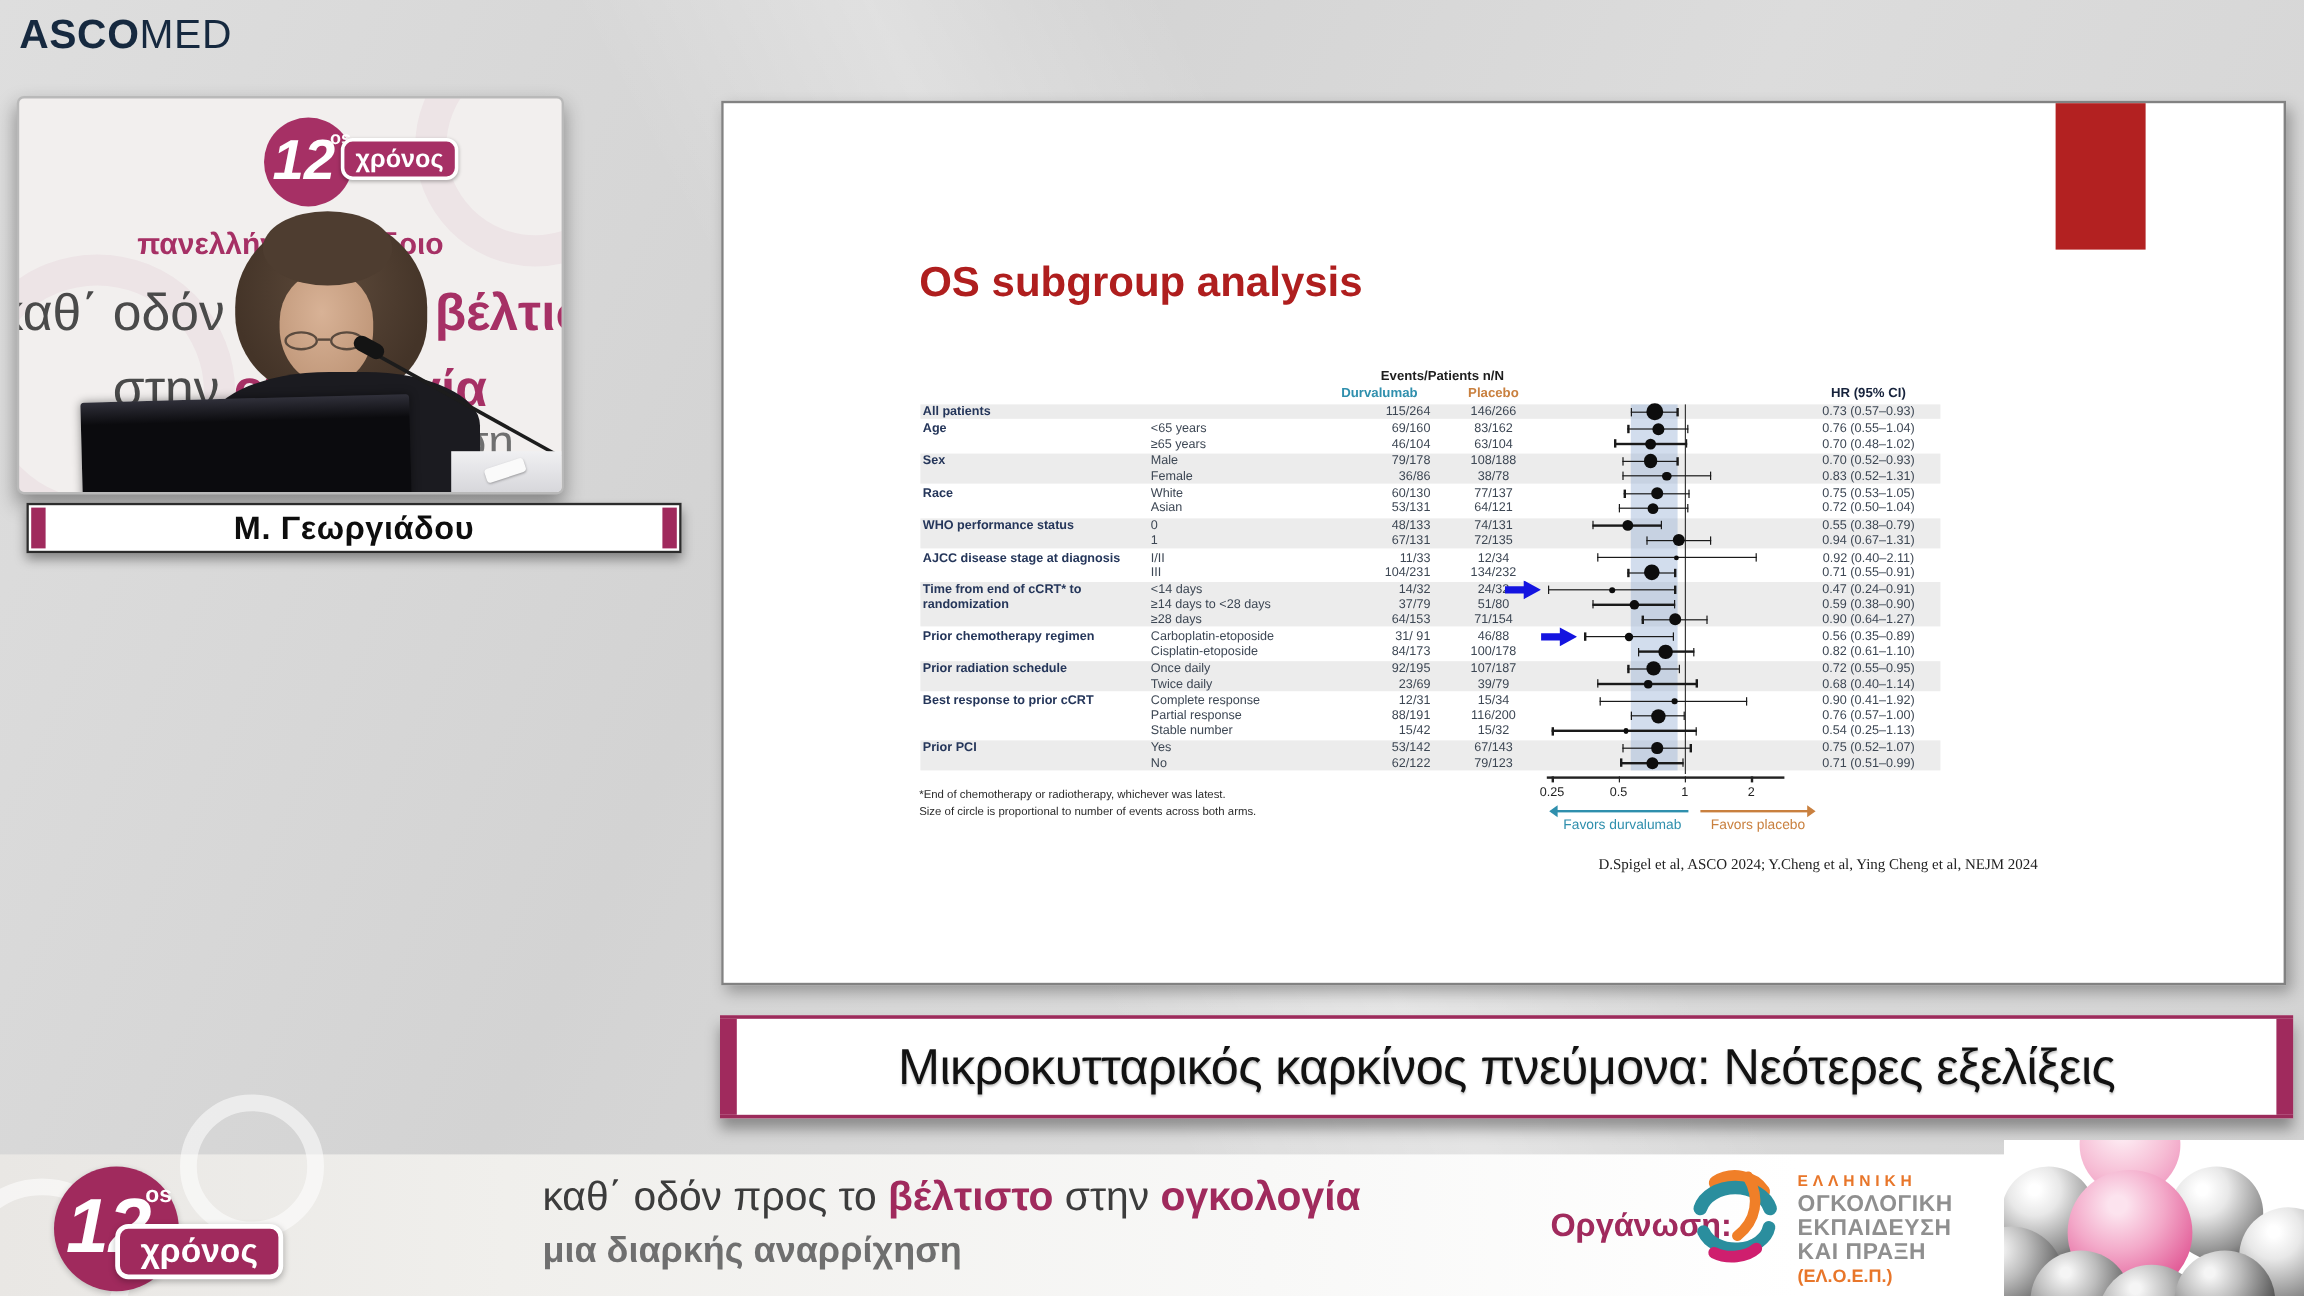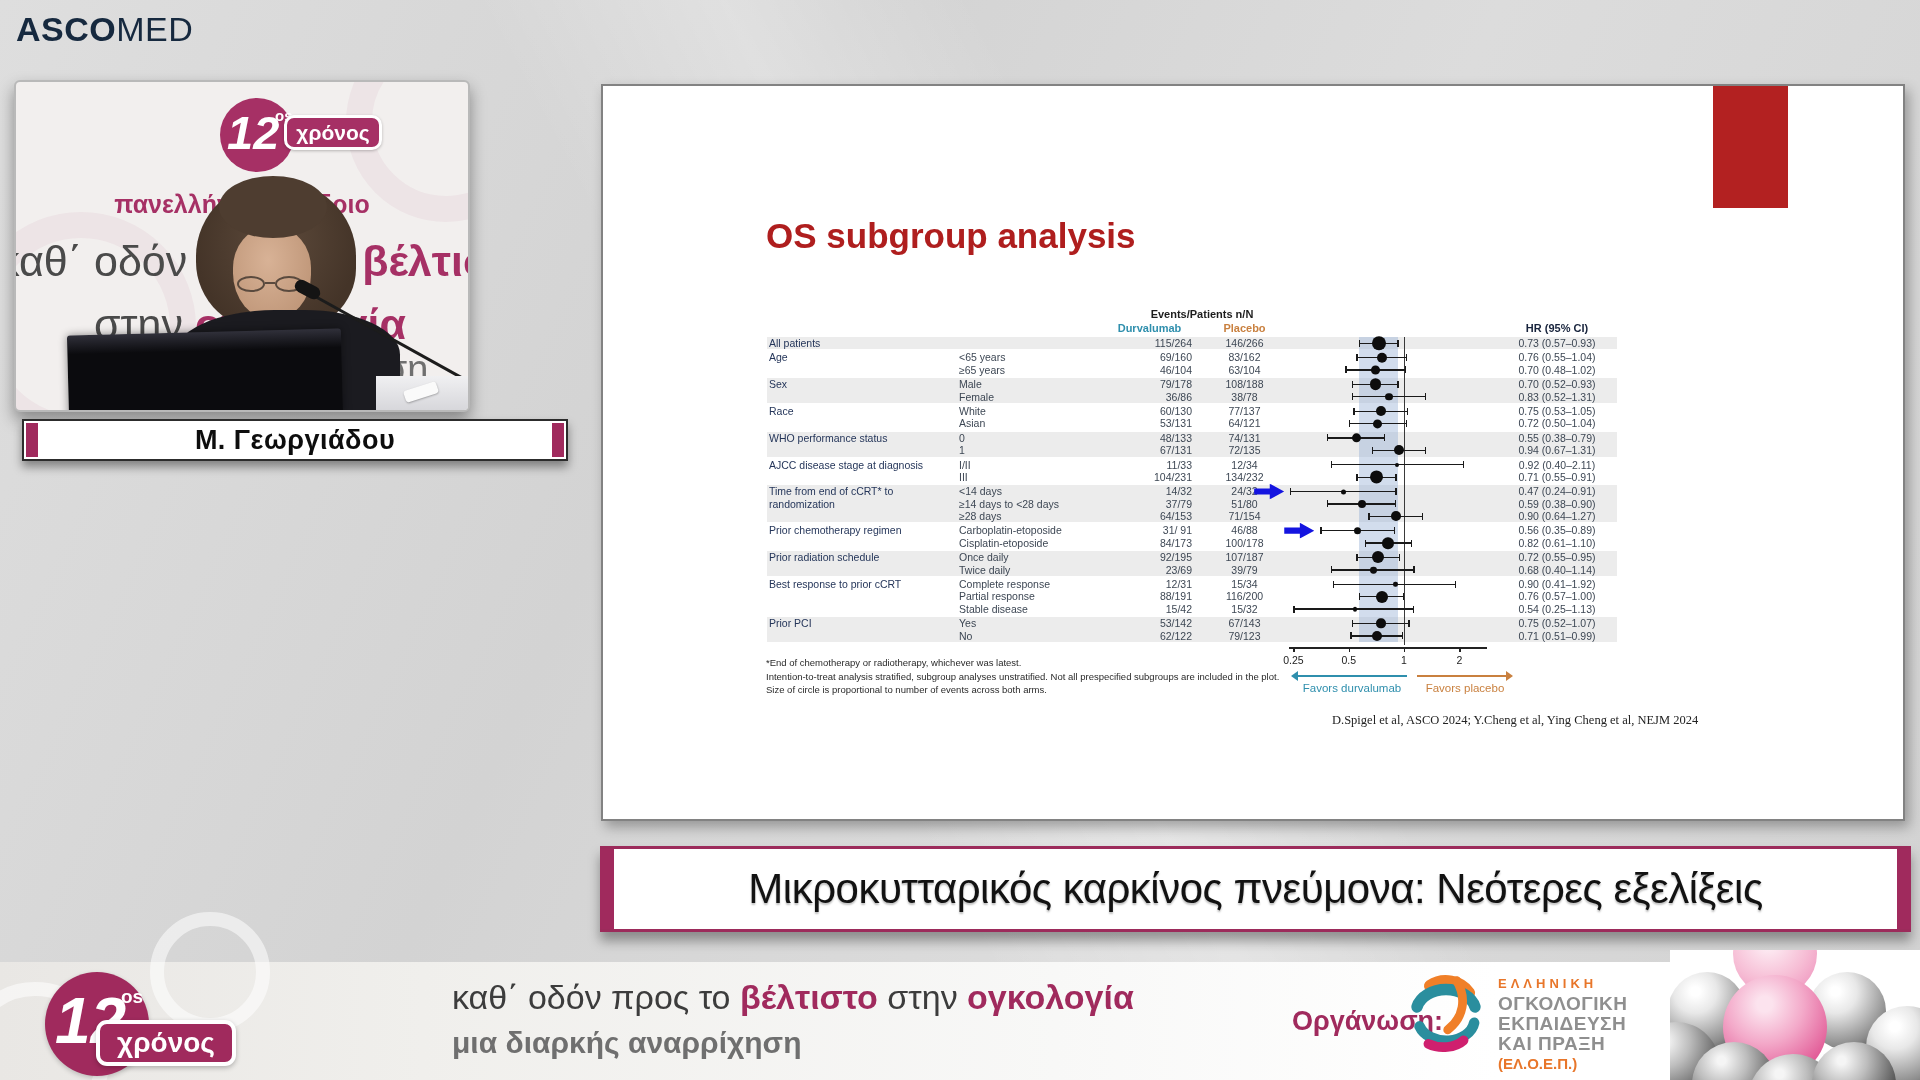--- a/index.html
+++ b/index.html
@@ -46,21 +46,21 @@
 #forest{position:absolute;left:164px;top:222px;width:850px;font-size:10.5px}
 .fh1{position:absolute;left:340px;top:0;width:190px;text-align:center;font-weight:700;color:#1d1d1d;font-size:11px}
 .fh2{position:absolute;top:14px;text-align:center;font-weight:700;font-size:11px}
 .fh-durva{left:340px;width:85px;color:#2f8fad}
 .fh-placebo{left:425px;width:105px;color:#c9803f}
 .fh-hr{left:730px;width:120px;color:#17233c}
 #forest-rows{position:absolute;left:0;top:29px;width:850px}
 .fgroup{display:flex;margin-top:2px}
 .fgroup.shaded{background:#ececec}
 .fgroup:first-child{margin-top:0}
-.fglabel{width:192px;font-weight:400;color:#25365a;line-height:12.4px;padding-left:2px;position:relative;z-index:2}
+.fglabel{width:192px;font-weight:700;color:#25365a;line-height:12.4px;padding-left:2px;position:relative;z-index:2}
 .flines{width:658px;position:relative;z-index:2}
 .fline{display:flex;height:12.4px;line-height:12.4px;color:#3d4754}
 .fcat{width:148px}
 .fd{width:85px;text-align:right}
 .fp{width:105px;text-align:center}
 .fplot{width:200px;position:relative}
 .fhr{width:120px;text-align:center}
 .ci{position:absolute;top:50%;height:1.3px;margin-top:-0.6px;background:#1a1a1a}
 .cap{position:absolute;top:50%;width:1.3px;height:7px;margin-top:-3.5px;background:#1a1a1a}
 .dot{position:absolute;top:50%;transform:translateY(-50%);border-radius:50%;background:#0d0d0d;z-index:2}
@@ -446,21 +446,21 @@
                 <div class="fp">116/200</div>
                 <div class="fplot">
                   <div class="ci" style="left: 62.1536px; width: 44.8464px;"></div>
                   <div class="cap" style="left: 62.1536px;"></div>
                   <div class="cap" style="left: 106px;"></div>
                   <div class="dot" style="left: 79.0349px; width: 12.1404px; height: 12.1404px;"></div>
                 </div>
                 <div class="fhr">0.76 (0.57–1.00)</div>
               </div>
               <div class="fline">
-                <div class="fcat">Stable disease</div>
+                <div class="fcat">Stable number</div>
                 <div class="fd">15/42</div>
                 <div class="fp">15/32</div>
                 <div class="fplot">
                   <div class="ci" style="left: -3.6px; width: 120.351px;"></div>
                   <div class="cap" style="left: -3.6px;"></div>
                   <div class="cap" style="left: 115.751px;"></div>
                   <div class="dot" style="left: 55.5122px; width: 4.65564px; height: 4.65564px;"></div>
                 </div>
                 <div class="fhr">0.54 (0.25–1.13)</div>
               </div>
@@ -510,21 +510,20 @@
           <div class="ticklab" style="left: 51.7px;">0.5</div>
           <div class="tick" style="left: 107px;"></div>
           <div class="ticklab" style="left: 107px;">1</div>
           <div class="tick" style="left: 162.3px;"></div>
           <div class="ticklab" style="left: 162.3px;">2</div>
         </div>
     </div>
 
     <div id="fnotes">
       <div>*End of chemotherapy or radiotherapy, whichever was latest.</div>
-      <div>Intention-to-treat analysis stratified, subgroup analyses unstratified. Not all prespecified subgroups are included in the plot.</div>
       <div>Size of circle is proportional to number of events across both arms.</div>
     </div>
     <div id="citation">D.Spigel et al, ASCO 2024; Y.Cheng et al, Ying Cheng et al, NEJM 2024</div>
   </div>
 
   <div id="banner">
     <div class="banner-bar l"></div>
     <div id="banner-title">Μικροκυτταρικός καρκίνος πνεύμονα: Νεότερες εξελίξεις</div>
     <div class="banner-bar r"></div>
   </div>

